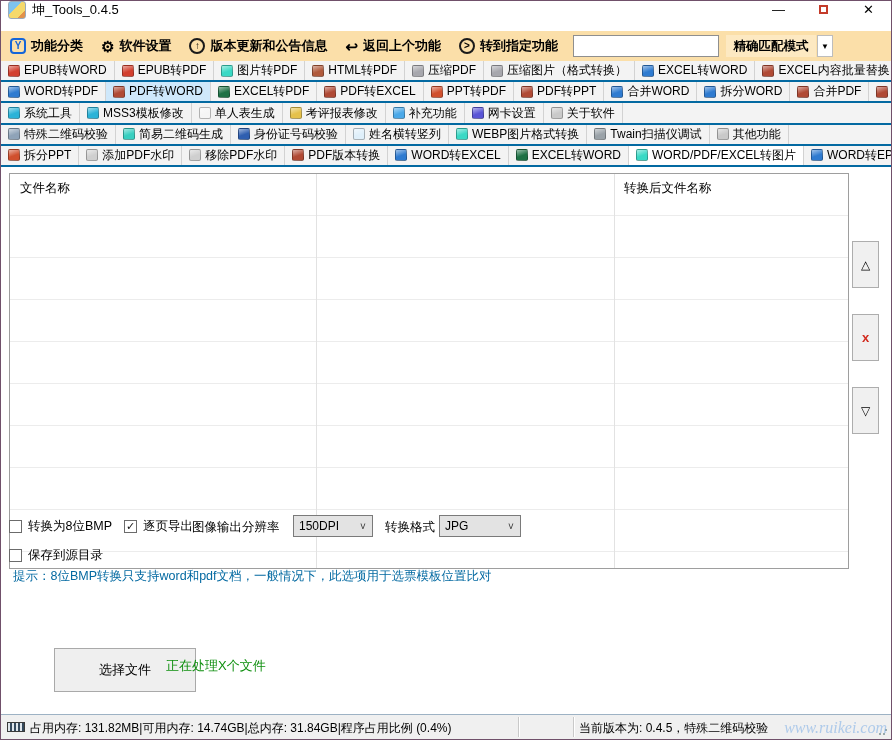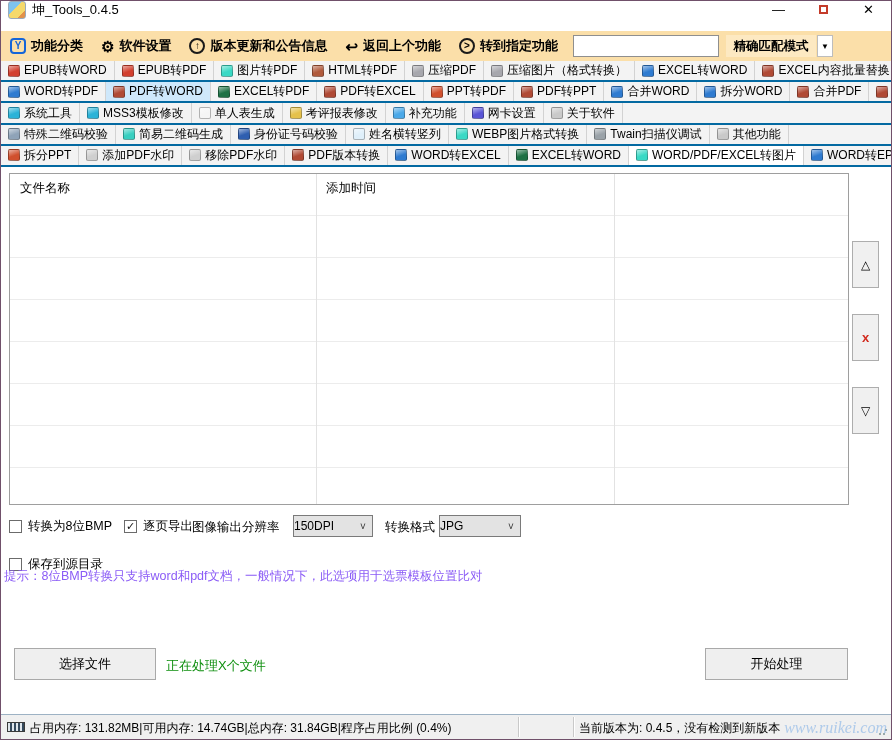--- a/index.html
+++ b/index.html
@@ -35,38 +35,38 @@
   .tab-ic { width:12px; height:12px; border-radius:2px; border:1px solid rgba(0,0,0,.28); flex:0 0 auto;
     background-image:linear-gradient(160deg, rgba(255,255,255,.55), rgba(255,255,255,0) 55%); }
   .tab.sel { background:#cfe8fb; }
   .tab.active { background:#fff; position:relative; }
   .tab.active::after { content:""; position:absolute; left:0; right:0; bottom:-1px; height:1px; background:#fff; }
   .tab-fill { flex:1; }
 
   
   .content { position:absolute; top:166px; left:0; right:0; bottom:25px; background:#fff; }
 
-  .file-table { position:absolute; left:8px; top:6px; width:840px; height:332px; border:1px solid #9e9e9e;
+  .file-table { position:absolute; left:8px; top:6px; width:840px; height:396px; border:1px solid #9e9e9e;
     background:repeating-linear-gradient(to bottom,#fff 0 41px,#ececec 41px 42px); }
   .col-sep { position:absolute; top:0; bottom:0; width:1px; background:#e2e2e2; }
   .th { position:absolute; top:0; height:28px; display:flex; align-items:center; font-size:12.5px; padding-left:10px; }
 
   .side-btn { position:absolute; left:851px; width:27px; height:47px; background:#f0f0f0; border:1px solid #adadad; display:grid; place-items:center; font-size:12px; cursor:default; }
   .side-btn.del { color:#d22b1f; font-weight:bold; font-size:13px; }
 
   .opt-row { position:absolute; left:0; right:0; height:22px; }
   .cb { position:absolute; display:flex; align-items:center; gap:6px; font-size:12.5px; }
   .cb-box { width:13px; height:13px; border:1px solid #6b6b6b; background:#fff; display:grid; place-items:center; font-size:11px; line-height:1; color:#111; }
   .opt-label { position:absolute; font-size:12.5px; top:4px; }
-  .dd { position:absolute; top:0; height:22px; background:#e3e3e3; border:1px solid #7a7a7a; display:flex; align-items:center; font-size:12px; }
+  .dd { position:absolute; top:0; height:22px; background:#e3e3e3; border:1px solid #7a7a7a; display:flex; align-items:center; font-size:12px; padding-left:5px; }
   .dd .chev { margin-left:auto; width:18px; text-align:center; font-size:10px; color:#333; }
 
-  .hint { position:absolute; left:3px; top:401px; font-size:12.5px; color:#8b5cf6; }
-
-  .action-btn { position:absolute; top:481px; height:32px; background:#efefef; border:1px solid #a9a9a9; font-size:13px; display:grid; place-items:center; cursor:default; }
+  .hint { position:absolute; left:12px; top:401px; font-size:12.5px; color:#0369a1; }
+
+  .action-btn { position:absolute; top:481px; height:44px; background:#efefef; border:1px solid #a9a9a9; font-size:13px; display:grid; place-items:center; cursor:default;margin-left:40px; }
   .processing { position:absolute; left:165px; top:490px; font-size:13px; color:#0f8f0f; }
 
   
   .statusbar { position:absolute; left:0; right:0; bottom:0; height:25px; background:#f0f0f0; border-top:1px solid #9db2c4; font-size:12px; }
   .mem-icon { position:absolute; left:6px; top:7px; width:18px; height:10px; border:1px solid #3a3a3a;
     background:repeating-linear-gradient(90deg,#dfe6ec 0 2px,#35495c 2px 4px); }
   .mem-text { position:absolute; left:29px; top:5px; }
   .sb-sep { position:absolute; top:2px; bottom:2px; width:1px; background:#c9c9c9; box-shadow:1px 0 0 #fff; }
   .ver-text { position:absolute; left:578px; top:5px; }
   .grip { position:absolute; right:3px; bottom:3px; width:10px; height:10px;
@@ -302,21 +302,21 @@
         <div class="tab-fill"></div>
       </div>
     </div>
 
   <div class="content">
 
     <div class="file-table">
       <div class="col-sep" style="left:306px"></div>
       <div class="col-sep" style="left:604px"></div>
       <div class="th" style="left:0; width:306px">文件名称</div>
-      <div class="th" style="left:306px; width:298px">添加时间</div>
+      <div class="th" style="left:604px; width:234px">转换后文件名称</div>
     </div>
 
     <div class="side-btn" style="top:74px">
         <span>△</span>
       </div>
     <div class="side-btn del" style="top:147px">
         <span>x</span>
       </div>
     <div class="side-btn" style="top:220px">
         <span>▽</span>
@@ -337,36 +337,35 @@
         <span class="chev">˅</span>
       </div>
       <span class="opt-label" style="left:384px">转换格式</span>
       <div class="dd" style="left:438px; width:82px">
         <span>JPG</span>
         <span class="chev">˅</span>
       </div>
     </div>
 
     <div class="opt-row" style="top:377px">
-      <label class="cb" style="left:8px; top:12px">
+      <label class="cb" style="left:8px; top:3px">
         <span class="cb-box"></span>
         <span>保存到源目录</span>
       </label>
     </div>
 
     <div class="hint">提示：8位BMP转换只支持word和pdf文档，一般情况下，此选项用于选票模板位置比对</div>
 
     <div class="action-btn" style="left:13px; width:142px">选择文件</div>
     <div class="processing">正在处理X个文件</div>
-    <div class="action-btn" style="left:704px; width:143px">开始处理</div>
   </div>
 
   <div class="statusbar">
     <span class="mem-icon"></span>
     <span class="mem-text">占用内存: 131.82MB|可用内存: 14.74GB|总内存: 31.84GB|程序占用比例 (0.4%)</span>
     <span class="sb-sep" style="left:517px"></span>
     <span class="sb-sep" style="left:572px"></span>
-    <span class="ver-text">当前版本为: 0.4.5，没有检测到新版本</span>
+    <span class="ver-text">当前版本为: 0.4.5，特殊二维码校验</span>
     <span class="grip"></span>
   </div>
 
   <div class="watermark">www.ruikei.com</div>
 </div>
 
 </body></html>

